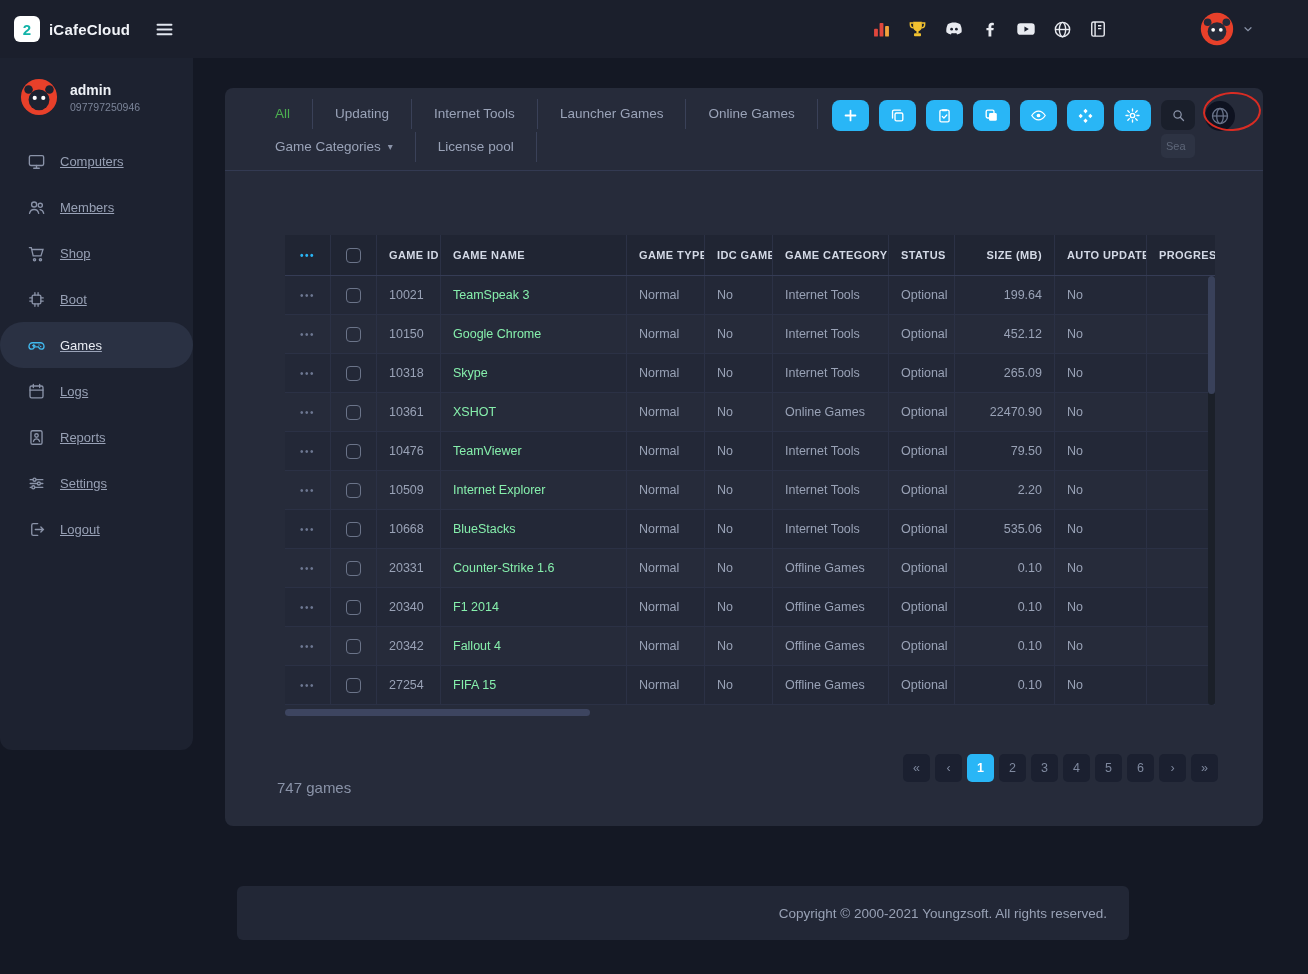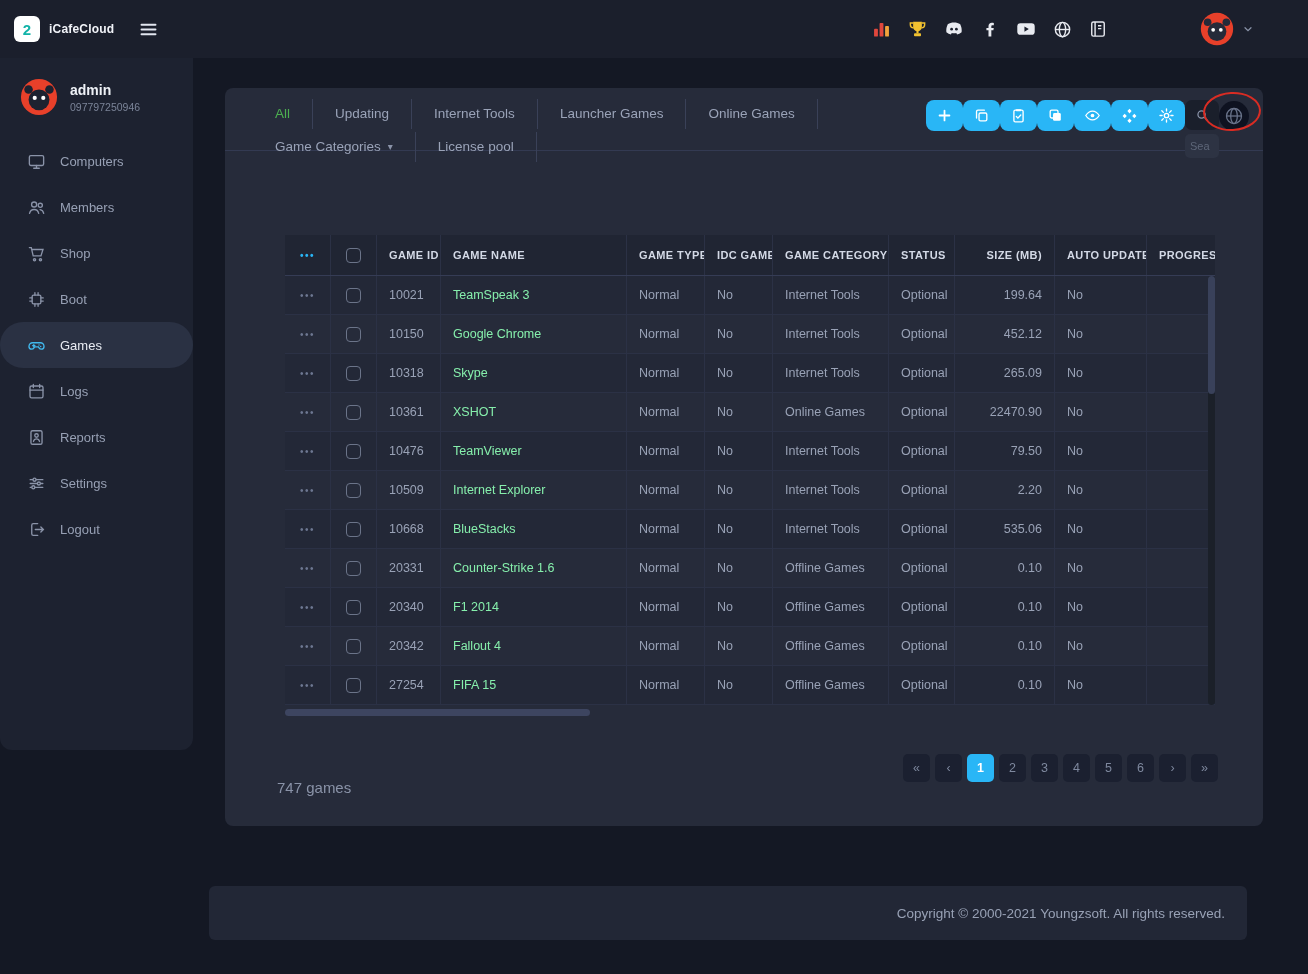--- a/index.html
+++ b/index.html
@@ -12,61 +12,61 @@
     overflow: hidden;
   }
   svg { display:block; }
 
   
   .topbar {
     position:absolute; top:0; left:0; width:1308px; height:58px;
     background:#1b1f2c; display:flex; align-items:center; z-index:3;
   }
   .brand { display:flex; align-items:center; gap:9px; padding-left:14px; }
-  .brand-text { color:#f1f3f8; font-weight:bold; font-size:12px; letter-spacing:.2px; }
+  .brand-text { color:#f1f3f8; font-weight:bold; font-size:15px; letter-spacing:.2px; }
   .hamburger { margin-left:24px; cursor:pointer; }
   .topbar-right { margin-left:auto; display:flex; align-items:center; padding-right:54px; }
   .top-icons { display:flex; align-items:center; gap:15px; }
   .top-icon { cursor:pointer; }
   .topbar-user { margin-left:92px; display:flex; align-items:center; gap:8px; cursor:pointer; }
   .avatar-sm { width:34px; height:34px; }
 
   
   .sidebar {
     position:absolute; top:58px; left:0; width:193px; height:692px;
     background:#1d2230; border-radius:0 0 12px 12px; z-index:2;
   }
   .profile { display:flex; align-items:center; gap:12px; padding:20px 0 12px 20px; }
   .avatar-md { width:38px; height:38px; }
   .profile-name { color:#eef1f6; font-weight:bold; font-size:14px; }
   .profile-phone { color:#7b8498; font-size:10.5px; margin-top:3px; }
-  .nav { margin-top:10px; }
+  .nav { margin-top:10px;text-decoration:underline; }
   .nav-item {
     display:flex; align-items:center; gap:14px; height:46px; padding-left:27px;
     color:#97a0b4; font-size:13px; cursor:pointer;
   }
   .nav-item svg { width:19px; height:19px; color:#8a93a8; }
   .nav-item.active { background:#2a3143; color:#e8ebf2;border-radius:23px; }
   .nav-item.active svg { color:#41b9ee; }
 
   
   .card {
     position:absolute; left:225px; top:88px; width:1038px; height:738px;
     background:#262b3a; border-radius:8px;
   }
 
   
-  .tabs-area { position:absolute; top:0; left:0; right:0; height:63px; border-bottom:1px solid #333a52; padding:9px 16px 0 28px; }
+  .tabs-area { position:absolute; top:0; left:0; right:0; height:83px; border-bottom:1px solid #333a52; padding:9px 16px 0 28px; }
   .tab-row { display:flex; align-items:center; height:33px; }
   .tab { padding:0 22px; font-size:13.5px; color:#9aa3b8; border-right:1px solid #3a4158; line-height:30px; cursor:pointer; white-space:nowrap; display:flex; align-items:center; gap:7px; }
   .tab.active { color:#4caf50; }
   .tab .caret { font-size:10px; color:#8a93a8; }
 
   
-  .toolbar { position:absolute; top:12px; right:14px; display:flex; align-items:flex-start; z-index:2; }
+  .toolbar { position:absolute; top:12px; right:28px; display:flex; align-items:flex-start; gap:10px; z-index:2; }
   .tbtn {
     width:37px; height:31px; border-radius:8px; background:#29b6f6;
     display:flex; align-items:center; justify-content:center; cursor:pointer;
   }
   .tbtn svg { width:17px; height:17px; }
   .search-stack { width:34px; display:flex; flex-direction:column; gap:4px; }
   .search-btn { height:30px; background:#1a1f2b; border-radius:7px; display:flex; align-items:center; justify-content:center; color:#8a93a8; cursor:pointer; }
   .search-btn svg { width:15px; height:15px; }
   .search-input {
     height:24px; width:34px; background:#2d3343; border:none; border-radius:5px;
@@ -130,21 +130,21 @@
   .count { font-size:15px; color:#8a93a8;margin-top:38px; }
   .pagination { display:flex; gap:5px; }
   .page-btn {
     min-width:27px; height:28px; padding:0 8px; border-radius:5px; background:#1b2030;
     color:#7e889e; font-size:12.5px; display:flex; align-items:center; justify-content:center; cursor:pointer;
   }
   .page-btn.active { background:#29b6f6; color:#ffffff; font-weight:bold; }
 
   
   .copyright-bar {
-    position:absolute; left:209px; top:886px; width:1038px; height:54px;
+    position:absolute; left:237px; top:886px; width:892px; height:54px;
     background:#222736; border-radius:6px; display:flex; align-items:center;
     justify-content:flex-end; padding-right:22px; font-size:13.5px; color:#98a1b5;
   }
 </style>
 </head>
 <body>
 
 <header class="topbar">
   <div class="brand">
     <span>

